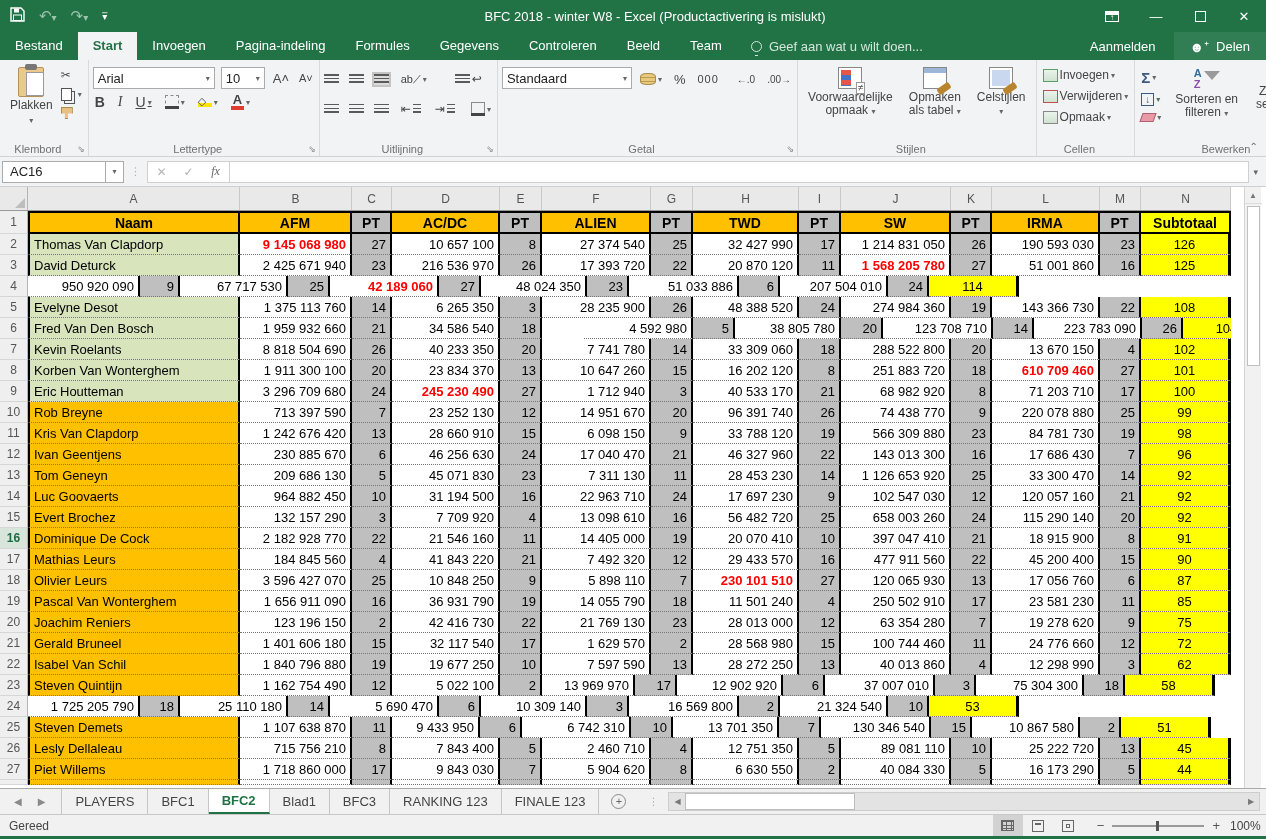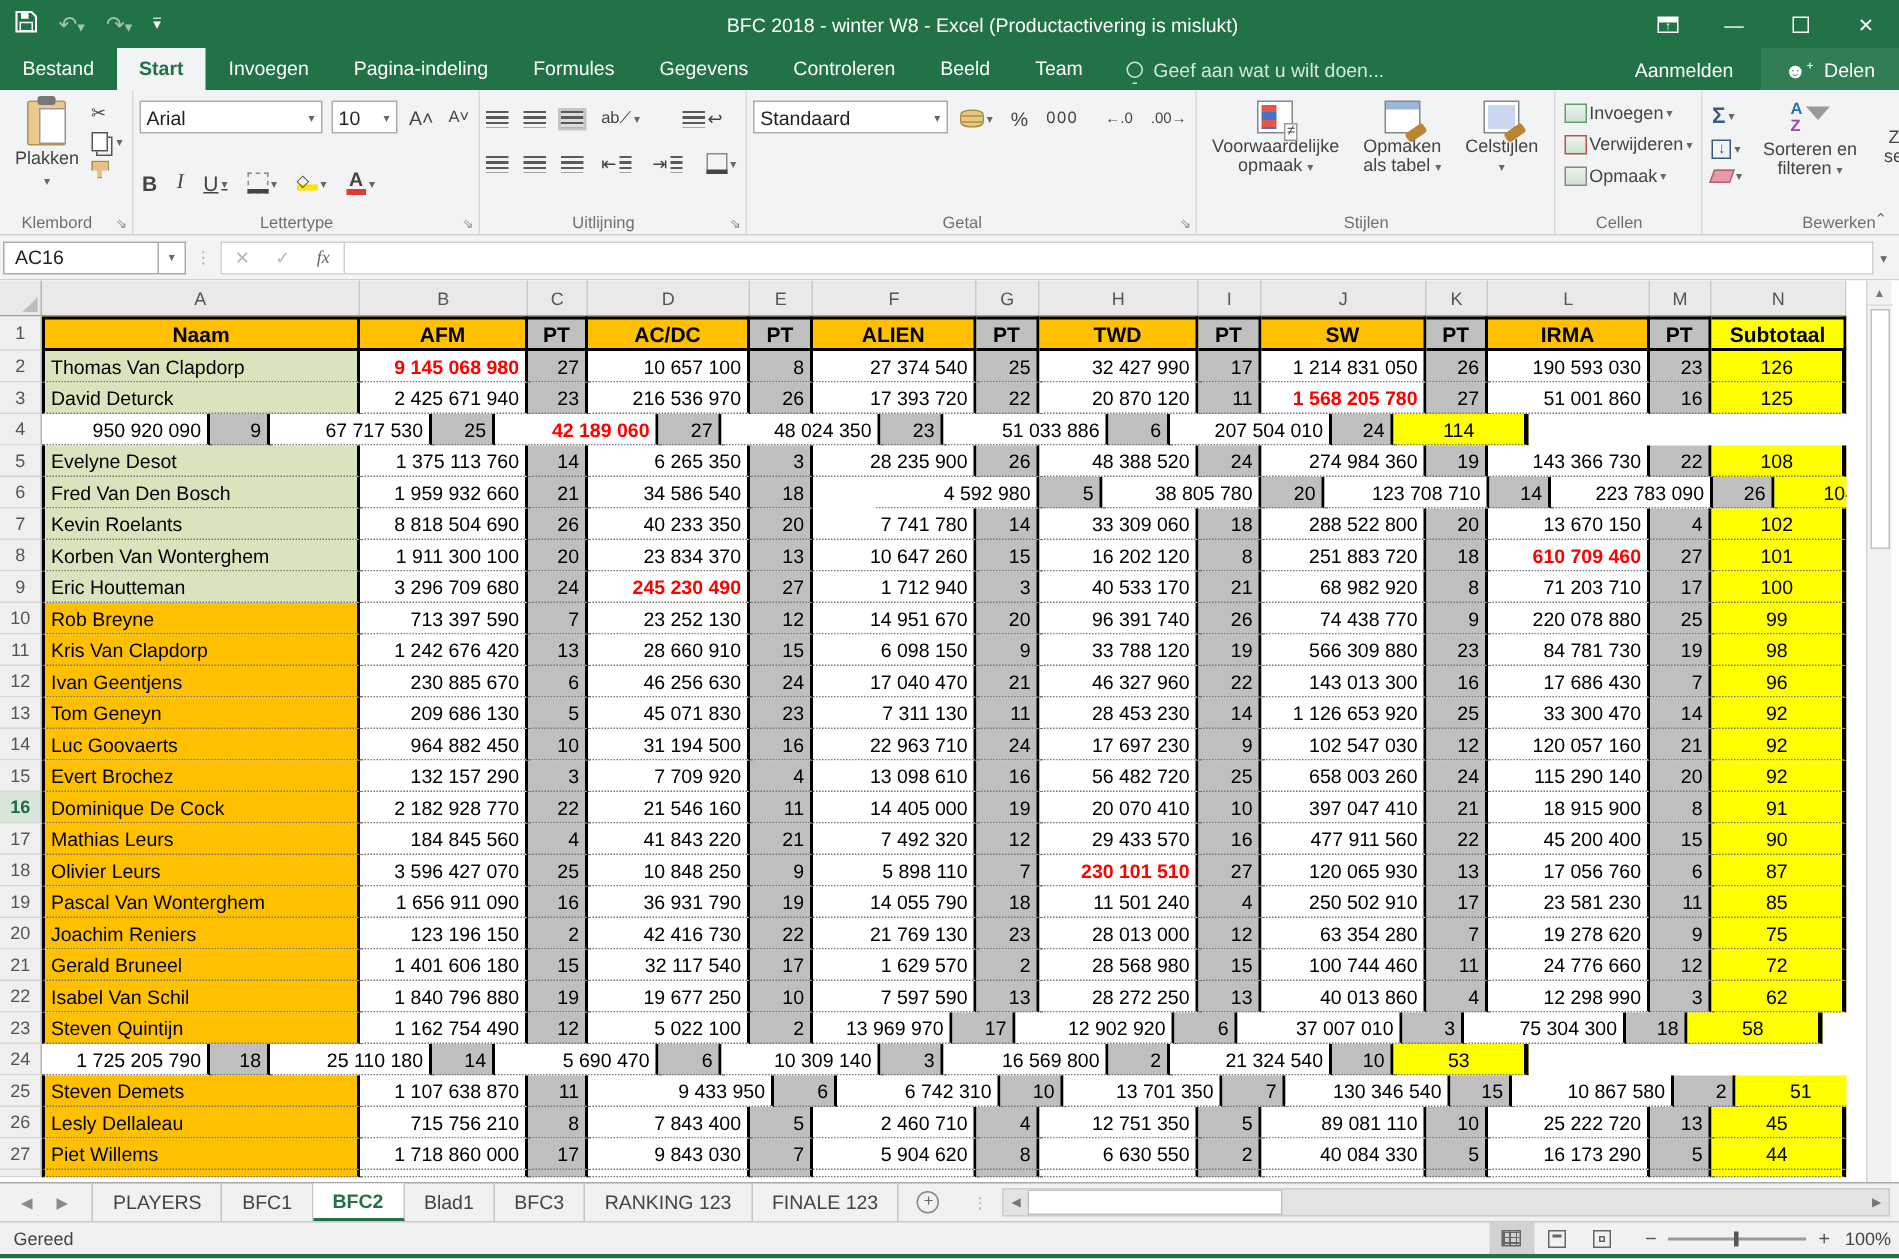--- a/index.html
+++ b/index.html
@@ -223,21 +223,21 @@
             <span class="caret">▾</span>
           </span>
         <span class="smallbtn">
             <span class="ic ic-painter"></span>
           </span>
       </div>
       <div class="grp-label">Klembord</div>
       <div class="launcher">⇘</div>
     </div>
 
-    <div class="rgroup" style="flex-direction:column;gap:20px;padding-top:6px;">
+    <div class="rgroup" style="flex-direction:column;gap:0;padding-top:6px;">
       <div class="minirow">
         <div class="combo" style="width:122px;">
             <span>Arial</span>
             <span class="caret">▾</span>
           </div>
         <div class="combo" style="width:44px;">
             <span>10</span>
             <span class="caret">▾</span>
           </div>
         <span class="smallbtn" style="font-size:13px;">A˄</span>
@@ -814,21 +814,21 @@
             <div class="cell pt" style="width: 41px;">2</div>
             <div class="cell money" style="width: 108px;">21 324 540</div>
             <div class="cell pt" style="width: 41px;">10</div>
             <div class="cell subtotal" style="width: 90px;">53</div>
           </div>
           <div class="g-row ">
             <div class="rownum">25</div>
             <div class="cell name bg-gold" style="width: 212px;">Steven Demets</div>
             <div class="cell money" style="width: 112px;">1 107 638 870</div>
             <div class="cell pt" style="width: 40px;">11</div>
-            <div class="cell money" style="width: 124px;">9 433 950</div>
+            <div class="cell money" style="width: 88px;">9 433 950</div>
             <div class="cell pt" style="width: 42px;">6</div>
             <div class="cell money" style="width: 109px;">6 742 310</div>
             <div class="cell pt" style="width: 42px;">10</div>
             <div class="cell money" style="width: 106px;">13 701 350</div>
             <div class="cell pt" style="width: 42px;">7</div>
             <div class="cell money" style="width: 110px;">130 346 540</div>
             <div class="cell pt" style="width: 41px;">15</div>
             <div class="cell money" style="width: 108px;">10 867 580</div>
             <div class="cell pt" style="width: 41px;">2</div>
             <div class="cell subtotal" style="width: 90px;">51</div>

